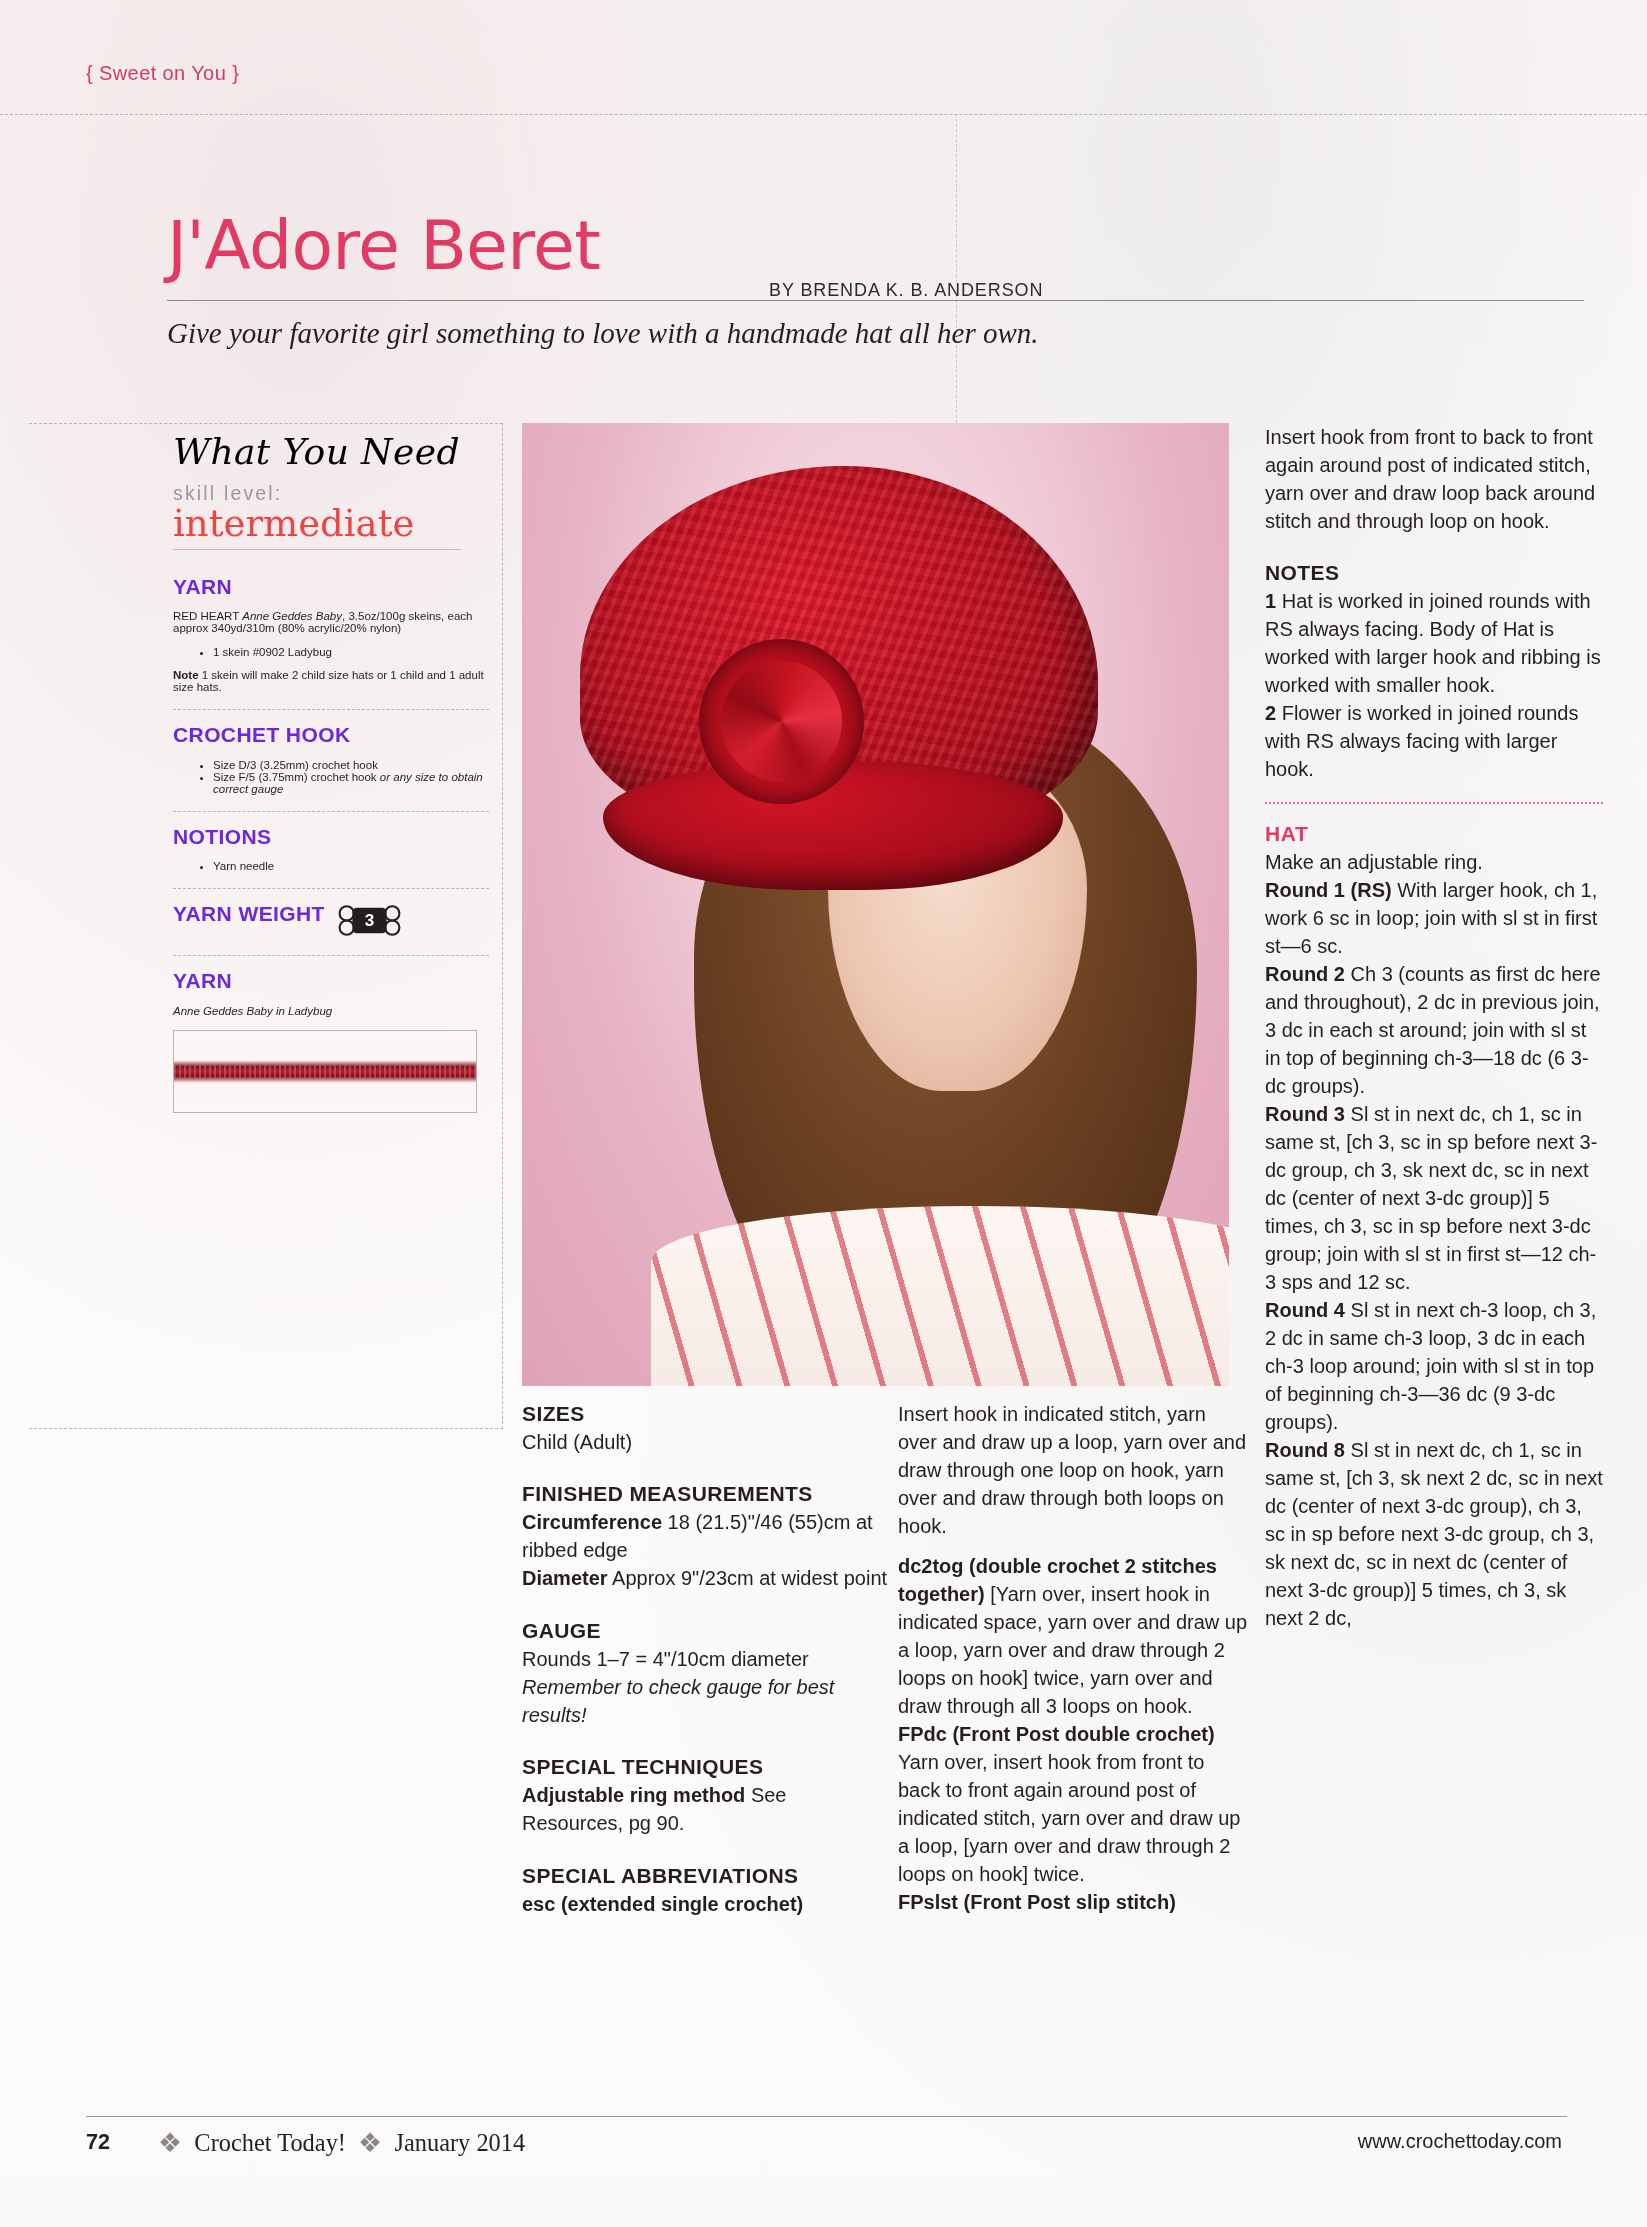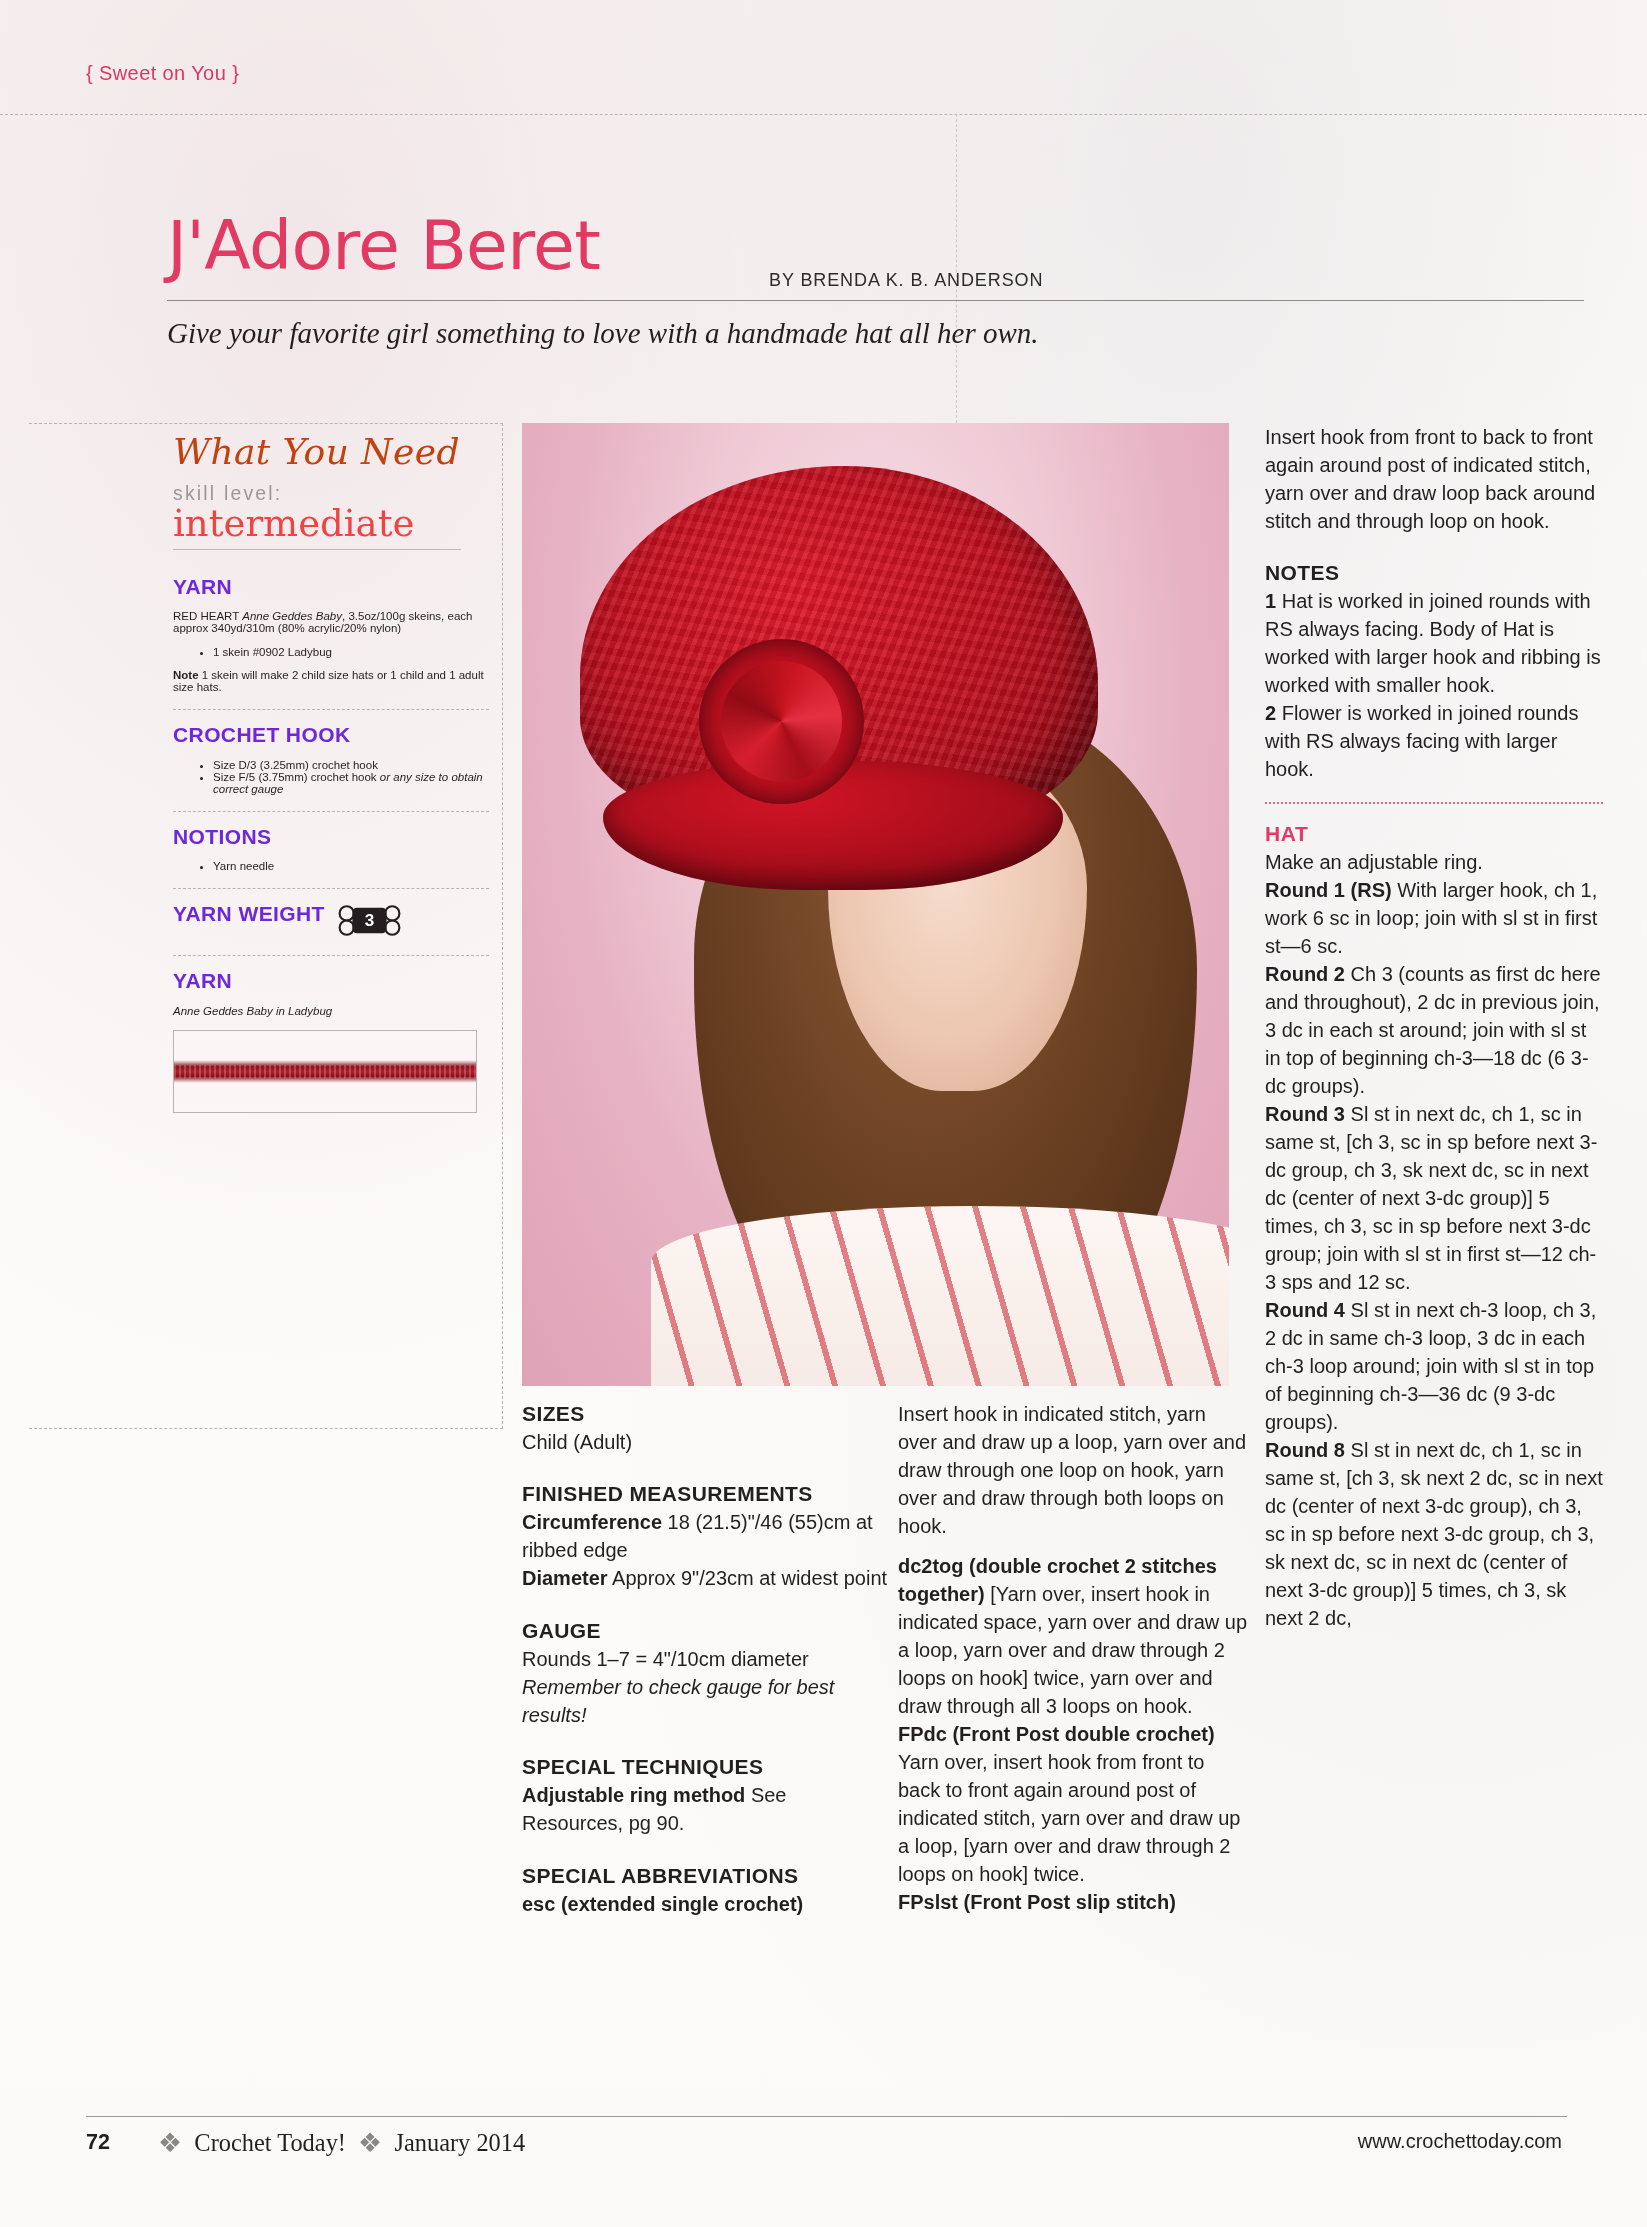--- a/index.html
+++ b/index.html
@@ -70,21 +70,21 @@
     font-family: "DejaVu Sans", sans-serif;
     font-weight: normal;
     font-size: 68px;
     line-height: 60px;
     color: #e23b63;
     letter-spacing: -0.7px;
   }
   .byline {
     position: absolute;
     left: 769px;
-    top: 270px;
+    top: 280px;
     font-size: 18px;
     letter-spacing: 0.9px;
     color: #2c2a2a;
   }
   .title-rule {
     position: absolute;
     left: 167px;
     top: 300px;
     width: 1417px;
     border-top: 0.7px solid #8d8a88;
@@ -115,21 +115,21 @@
   .wyn-inner {
     position: absolute;
     left: 173px;
     top: 431px;
     width: 316px;
   }
   .wyn-title {
     font-family: "DejaVu Serif", serif;
     font-style: italic;
     font-size: 36px;
-    color: #c2410c;
+    color: #000000;
     letter-spacing: 0.4px;
   }
   .skill-label {
     margin-top: 10px;
     font-size: 19.4px;
     letter-spacing: 2.2px;
     color: #9b9795;
   }
   .skill-value {
     font-family: "DejaVu Serif", serif;

